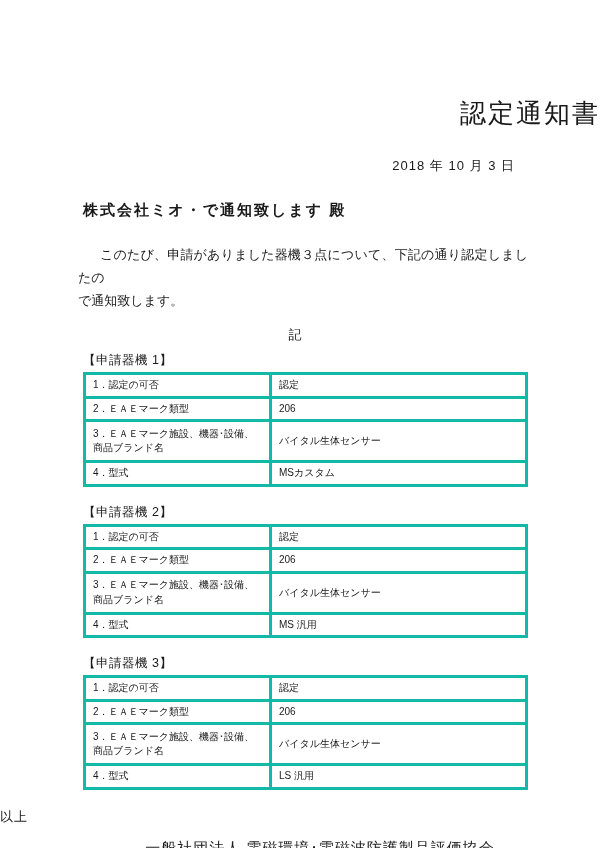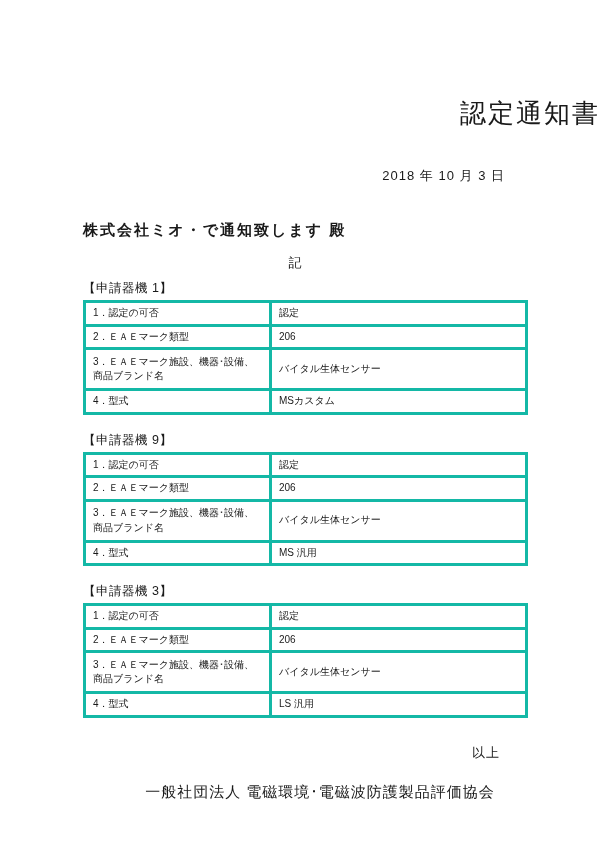--- a/index.html
+++ b/index.html
@@ -32,21 +32,21 @@
     margin: 0;
     padding-top: 98px;
     line-height: 1.2;
   }
 
   
   .doc-date {
     text-align: right;
     font-size: 13px;
     letter-spacing: 1px;
-    margin: 10px;
+    margin: 0;
     padding-top: 28px;
     padding-right: 85px;
   }
 
   
   .recipient {
     font-size: 15px;
     letter-spacing: 2px;
     font-weight: bold;
     margin: 0;
@@ -105,23 +105,22 @@
   table.spec-table td.label-cell {
     width: 170px;
   }
   table.spec-table td.value-cell {
     width: auto;
   }
   tr.tall-row td { height: 32px; }
 
   
   .footer-ijou {
-    text-align: right;
-    font-size: 13px;
-    margin: 8px;
+    font-size: 13px;
+    margin: 0;
     padding-top: 18px;
     padding-right: 92px;
     letter-spacing: 1px;
   }
   .footer-org {
     text-align: center;
     font-size: 15px;
     margin: 0;
     padding-top: 13px;
     padding-left: 40px;
@@ -132,20 +131,24 @@
 <body>
 
 <div class="page">
 
   <h1 class="doc-title">認定通知書</h1>
 
   <p class="doc-date">2018 年 10 月 3 日</p>
 
   <p class="recipient">株式会社ミオ・で通知致します 殿</p>
 
+  <p class="body-para">
+    <span class="indent">このたび、申請がありました器機３点について、下記の通り認定しましたの</span><br>
+    <span>で通知致します。</span>
+  </p>
 
   <p class="ki-mark">記</p>
 
   <div class="device-block">
     <div class="device-heading">【申請器機 1】</div>
     <table class="spec-table">
       <tbody>
         <tr>
           <td class="label-cell">1．認定の可否</td>
           <td class="value-cell">認定</td>
@@ -160,21 +163,21 @@
         </tr>
         <tr>
           <td class="label-cell">4．型式</td>
           <td class="value-cell">MSカスタム</td>
         </tr>
       </tbody>
     </table>
   </div>
 
   <div class="device-block">
-    <div class="device-heading">【申請器機 9】</div>
+    <div class="device-heading">【申請器機 2】</div>
     <table class="spec-table">
       <tbody>
         <tr>
           <td class="label-cell">1．認定の可否</td>
           <td class="value-cell">認定</td>
         </tr>
         <tr>
           <td class="label-cell">2．ＥＡＥマーク類型</td>
           <td class="value-cell">206</td>
         </tr>

